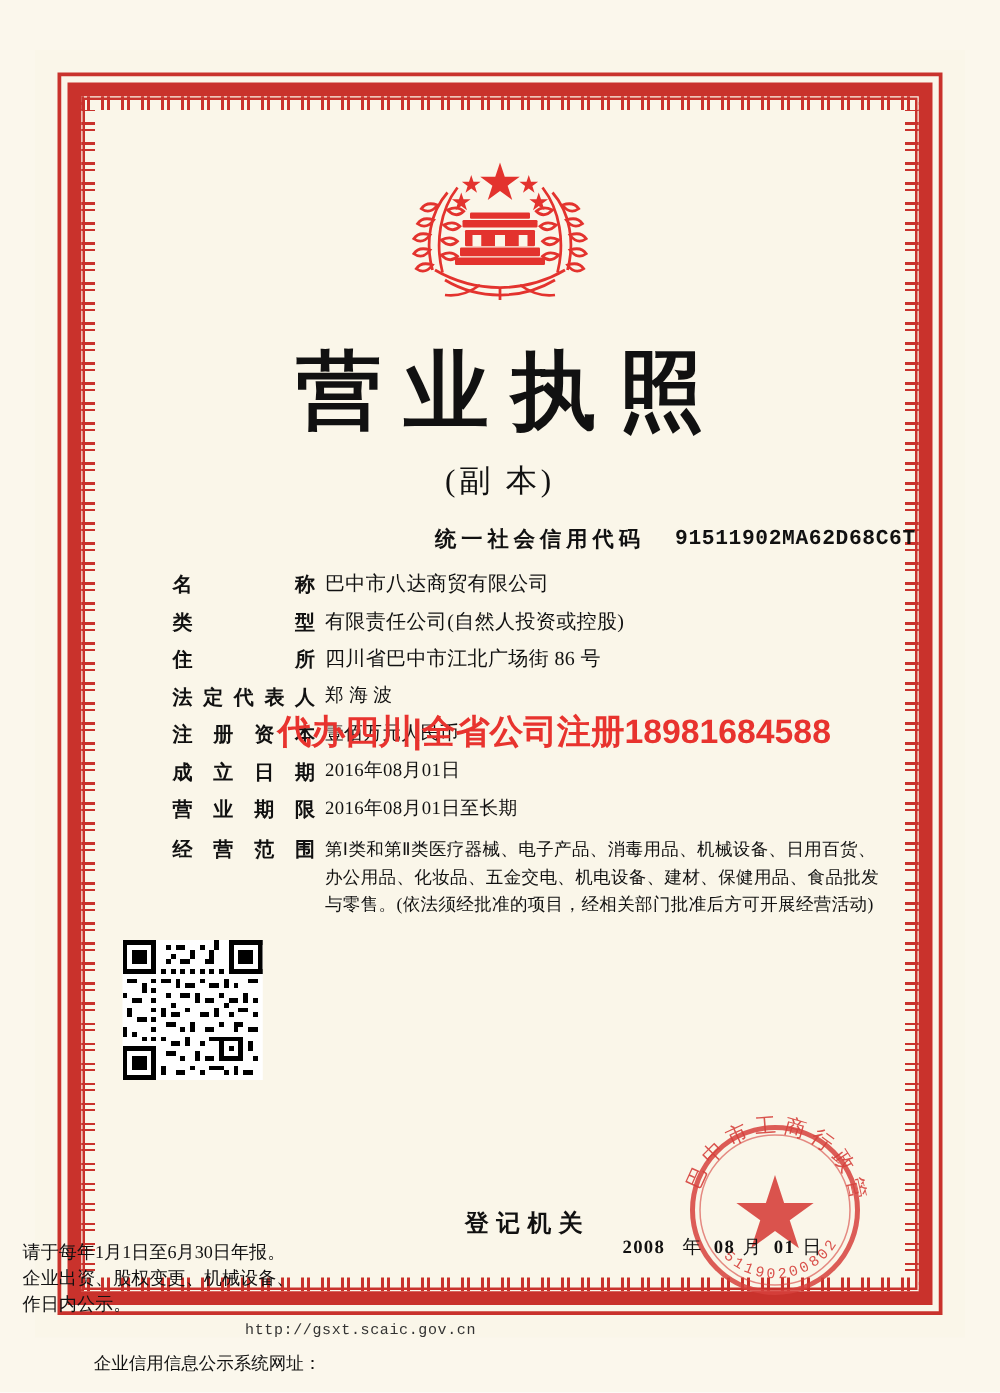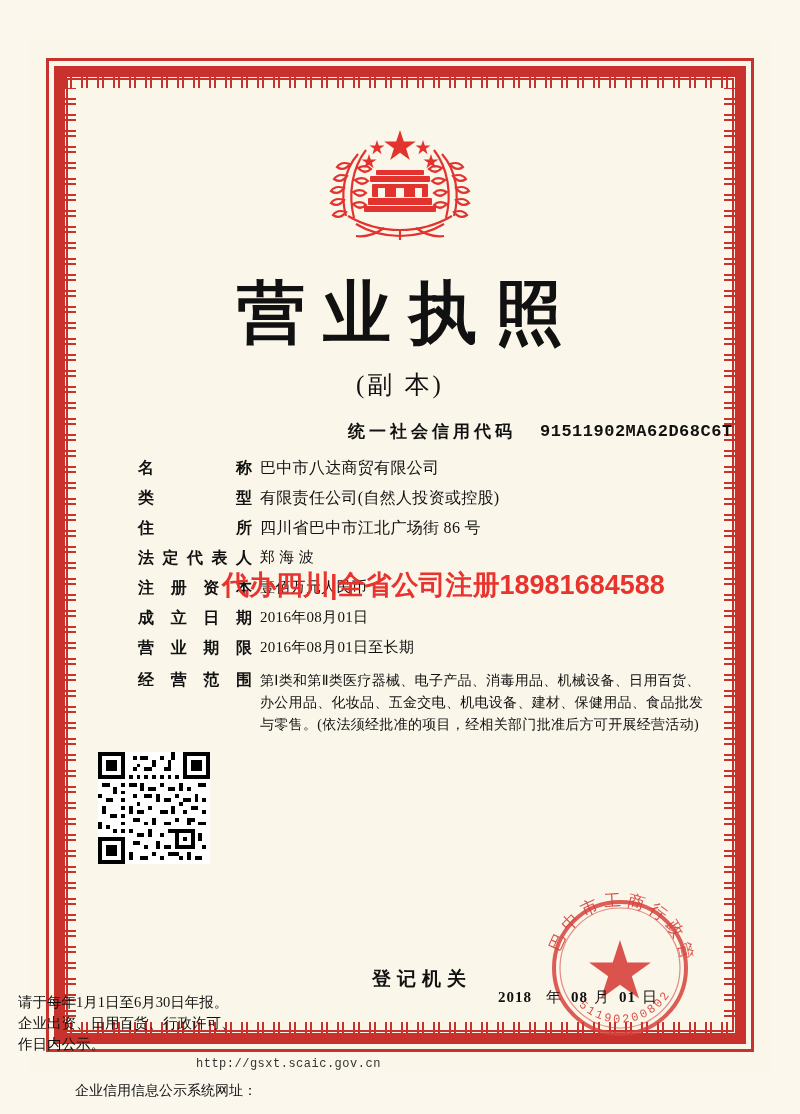--- a/index.html
+++ b/index.html
@@ -536,30 +536,30 @@
       <text font-family="'Liberation Serif', serif" font-size="17" fill="#d6413c" opacity="0.9" letter-spacing="5">
         <textPath href="#sealArc" startOffset="8%">巴中市工商行政管理局</textPath>
       </text>
       <text font-family="'Liberation Mono', monospace" font-size="12" fill="#d6413c" opacity="0.9" letter-spacing="2.5">
         <textPath href="#sealArcBottom" startOffset="12%">5119020080225</textPath>
       </text>
     </svg>
   </div>
 
   <div id="date-line">
-    <span class="num">2018</span>
+    <span class="num">2008</span>
     <span class="unit first">年</span>
     <span class="num">08</span>
     <span class="unit">月</span>
     <span class="num">01</span>
     <span class="unit">日</span>
   </div>
 
   <div id="notes">
     <div>请于每年1月1日至6月30日年报。</div>
-    <div>企业出资、日用百货、行政许可、</div>
+    <div>企业出资、股权变更、机械设备、</div>
     <div>作日内公示。</div>
   </div>
   <div id="gsxt-url">http://gsxt.scaic.gov.cn</div>
 
   <div id="footer-left">企业信用信息公示系统网址：</div>
 
 </div>
 
 </body></html>

